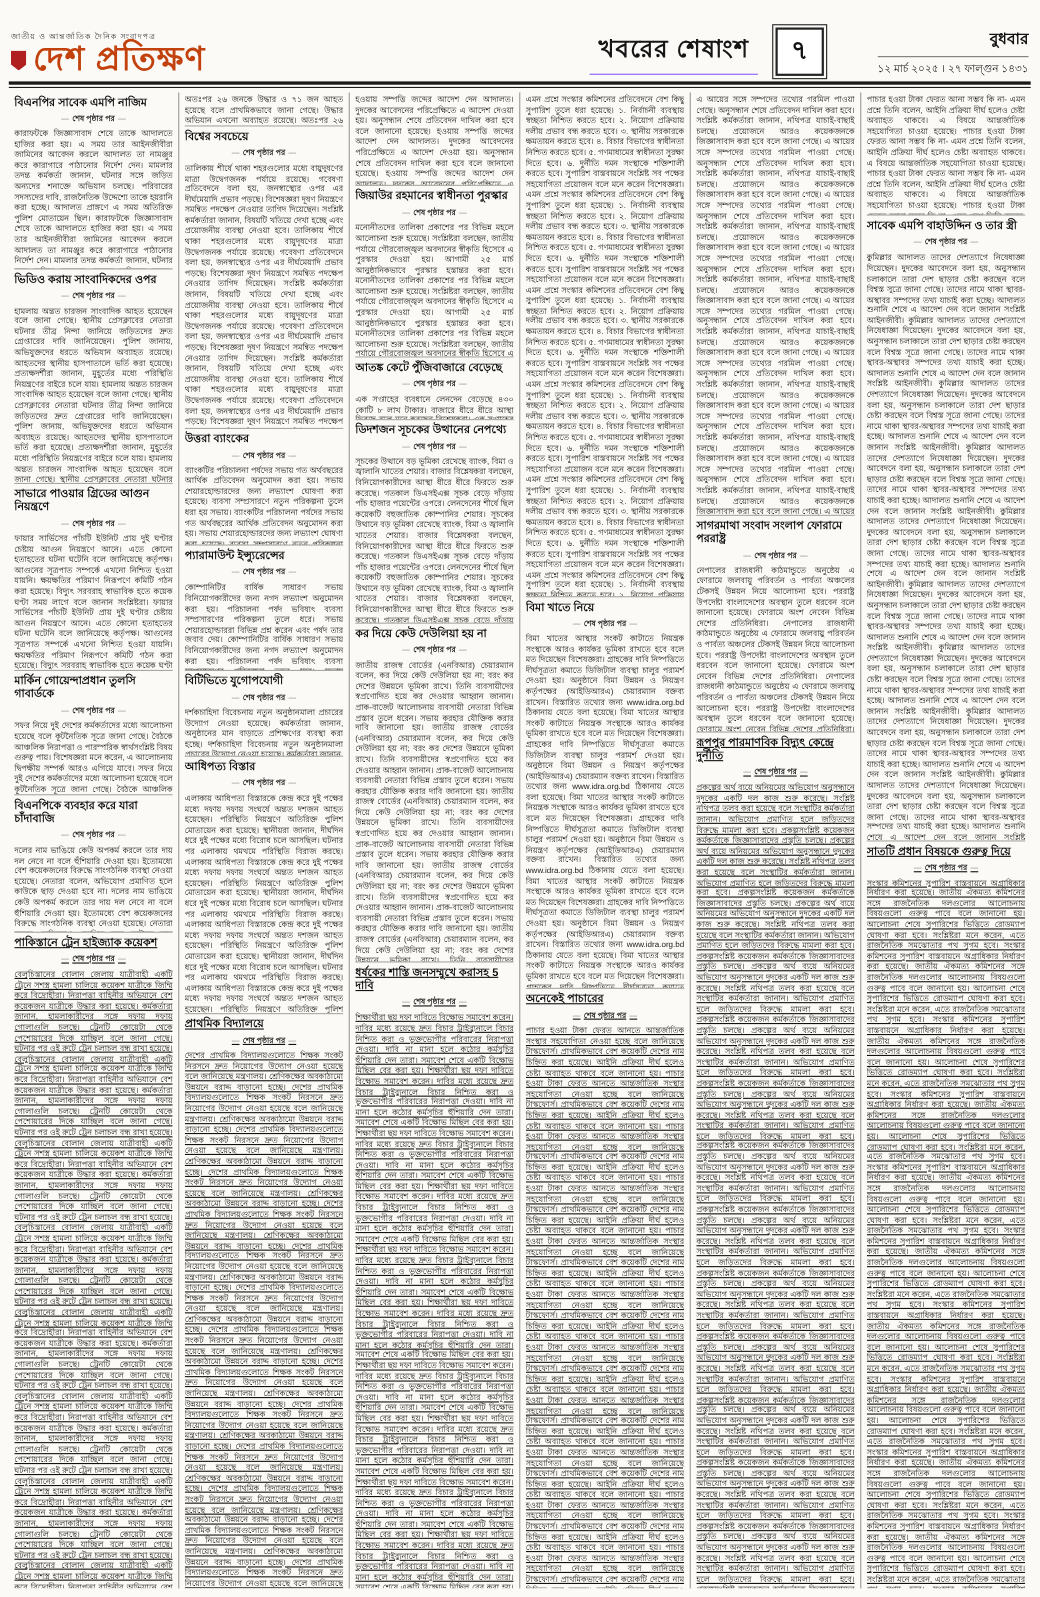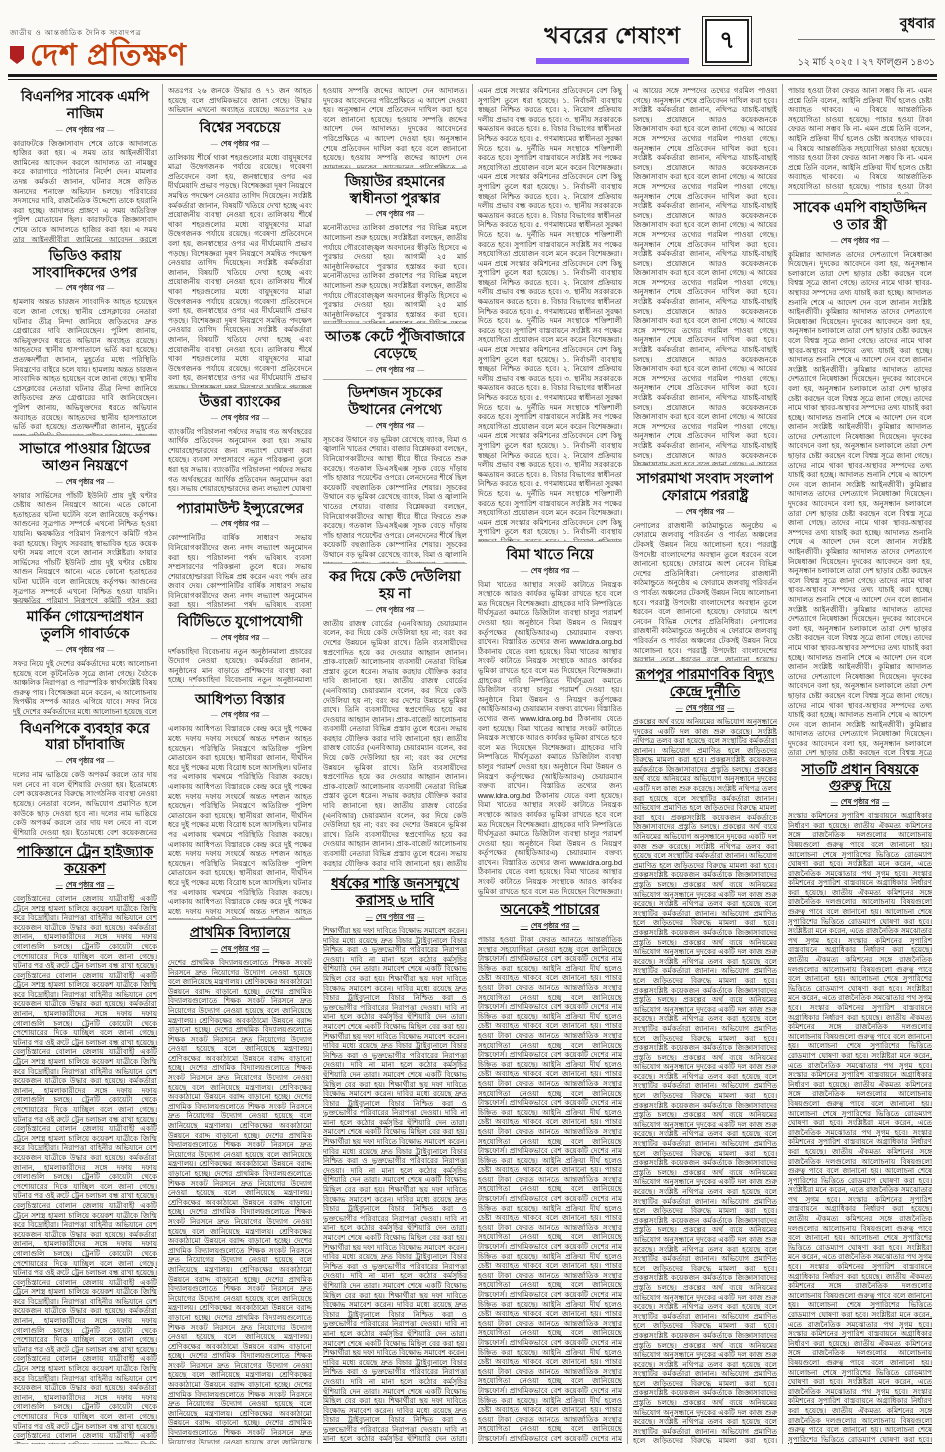--- a/index.html
+++ b/index.html
@@ -19,41 +19,41 @@
     height:64px;padding:0 2px 4px 2px;
   }
   .mast-left{display:flex;flex-direction:column;justify-content:flex-end;}
   .tagline{font-size:7px;color:#333;letter-spacing:1px;margin-bottom:1px;}
   .mast-row{display:flex;align-items:center;gap:6px;}
   .mast-logo{width:14px;height:18px;background:#b02020;display:inline-block;
     clip-path:polygon(0 0,100% 0,100% 70%,50% 100%,0 70%);}
   .masthead{font-size:30px;font-weight:bold;letter-spacing:1px;color:#c2410c;line-height:1;}
   .mast-right{display:flex;align-items:center;gap:16px;}
   .section-title{font-size:22px;font-weight:bold;color:#151515;letter-spacing:1px;
-    border-bottom:6px solid #8b5cf6;padding:0 8px 3px 8px;}
+    border-bottom:1px solid #8b5cf6;padding:0 8px 3px 8px;}
   .pagebox{
     width:40px;height:40px;border:2px solid #222;outline:1px solid #222;outline-offset:2px;
     display:flex;align-items:center;justify-content:center;
     font-size:24px;font-weight:bold;background:#fff;
   }
   .daydate{display:flex;flex-direction:column;align-items:flex-end;gap:3px;min-width:170px;}
   .weekday{font-size:14px;font-weight:bold;}
-  .dateline{font-size:9.5px;color:#222;border-top:1px solid #777;padding-top:15px;}
+  .dateline{font-size:9.5px;color:#222;border-top:1px solid #777;padding-top:3px;}
   .header-rule{border-top:3px solid #1a1a1a;border-bottom:1px solid #1a1a1a;height:2px;margin:0 0 4px 0;}
 
   
   .columns{display:flex;height:1360px;align-items:stretch;}
   .column{flex:1 1 0;min-width:0;padding:0 5px;display:flex;flex-direction:column;overflow:hidden;}
   .column + .column{border-left:1px solid #9a9a92;}
 
   .article{overflow:hidden;box-sizing:border-box;padding:2px 0 3px 0;border-bottom:1px solid #a8a8a0;}
   .article:last-child{flex:1 1 auto;border-bottom:none;min-height:0;text-decoration:underline;}
   .headline{
-    margin:2px 0 2px 0;font-size:14px;line-height:1.2;font-weight:bold;
-    text-align:center;color:#0c0c0c;
+    margin:2px 0 2px 0;font-size:10px;line-height:1.2;font-weight:bold;
+    text-align:left;color:#0c0c0c;
   }
   .marker{font-size:7px;text-align:center;color:#222;margin:0 0 3px 0;font-weight:bold;}
   .marker::before,.marker::after{content:"—";margin:0 3px;color:#777;font-weight:normal;}
   .bodytext{
     font-size:7.3px;line-height:9.6px;text-align:justify;color:#16160f;
     word-break:normal;hyphens:none;
   }
 
   
   .c0 .article:nth-child(1){height:215px}
@@ -196,21 +196,21 @@
           <h3 class="headline">ডিদশজন সূচকের উত্থানের নেপথ্যে</h3>
           <div class="marker">শেষ পৃষ্ঠার পর</div>
           <div class="bodytext">সূচকের উত্থানে বড় ভূমিকা রেখেছে ব্যাংক, বিমা ও জ্বালানি খাতের শেয়ার। বাজার বিশ্লেষকরা বলছেন, বিনিয়োগকারীদের আস্থা ধীরে ধীরে ফিরতে শুরু করেছে। গতকাল ডিএসইএক্স সূচক বেড়ে দাঁড়ায় পাঁচ হাজার পয়েন্টের ওপরে। লেনদেনের শীর্ষে ছিল কয়েকটি বহুজাতিক কোম্পানির শেয়ার। সূচকের উত্থানে বড় ভূমিকা রেখেছে ব্যাংক, বিমা ও জ্বালানি খাতের শেয়ার। বাজার বিশ্লেষকরা বলছেন, বিনিয়োগকারীদের আস্থা ধীরে ধীরে ফিরতে শুরু করেছে। গতকাল ডিএসইএক্স সূচক বেড়ে দাঁড়ায় পাঁচ হাজার পয়েন্টের ওপরে। লেনদেনের শীর্ষে ছিল কয়েকটি বহুজাতিক কোম্পানির শেয়ার। সূচকের উত্থানে বড় ভূমিকা রেখেছে ব্যাংক, বিমা ও জ্বালানি খাতের শেয়ার। বাজার বিশ্লেষকরা বলছেন, বিনিয়োগকারীদের আস্থা ধীরে ধীরে ফিরতে শুরু করেছে। গতকাল ডিএসইএক্স সূচক বেড়ে দাঁড়ায় পাঁচ হাজার পয়েন্টের ওপরে। লেনদেনের শীর্ষে ছিল কয়েকটি বহুজাতিক কোম্পানির শেয়ার। সূচকের উত্থানে বড় ভূমিকা রেখেছে ব্যাংক, বিমা ও জ্বালানি খাতের শেয়ার। বাজার বিশ্লেষকরা বলছেন, বিনিয়োগকারীদের আস্থা ধীরে ধীরে ফিরতে শুরু করেছে। গতকাল ডিএসইএক্স সূচক বেড়ে দাঁড়ায় পাঁচ হাজার পয়েন্টের ওপরে। লেনদেনের শীর্ষে ছিল কয়েকটি বহুজাতিক কোম্পানির শেয়ার। সূচকের উত্থানে বড় ভূমিকা রেখেছে ব্যাংক, বিমা ও জ্বালানি খাতের শেয়ার। বাজার বিশ্লেষকরা বলছেন, বিনিয়োগকারীদের আস্থা ধীরে ধীরে ফিরতে শুরু করেছে। গতকাল ডিএসইএক্স সূচক বেড়ে দাঁড়ায় পাঁচ হাজার পয়েন্টের ওপরে। লেনদেনের শীর্ষে ছিল কয়েকটি বহুজাতিক কোম্পানির শেয়ার। সূচকের উত্থানে বড় ভূমিকা রেখেছে ব্যাংক, বিমা ও জ্বালানি খাতের শেয়ার। বাজার বিশ্লেষকরা বলছেন, বিনিয়োগকারীদের আস্থা ধীরে ধীরে ফিরতে শুরু করেছে। গতকাল ডিএসইএক্স সূচক বেড়ে দাঁড়ায় পাঁচ হাজার পয়েন্টের ওপরে। লেনদেনের শীর্ষে ছিল কয়েকটি বহুজাতিক কোম্পানির শেয়ার। সূচকের উত্থানে বড় ভূমিকা রেখেছে ব্যাংক, বিমা ও জ্বালানি খাতের শেয়ার। বাজার বিশ্লেষকরা বলছেন, বিনিয়োগকারীদের আস্থা ধীরে ধীরে ফিরতে শুরু করেছে। গতকাল ডিএসইএক্স সূচক বেড়ে দাঁড়ায় পাঁচ হাজার পয়েন্টের ওপরে। লেনদেনের শীর্ষে ছিল কয়েকটি বহুজাতিক কোম্পানির শেয়ার। সূচকের উত্থানে বড় ভূমিকা রেখেছে ব্যাংক, বিমা ও জ্বালানি খাতের শেয়ার। বাজার বিশ্লেষকরা বলছেন, বিনিয়োগকারীদের আস্থা ধীরে ধীরে ফিরতে শুরু করেছে। গতকাল ডিএসইএক্স সূচক বেড়ে দাঁড়ায় পাঁচ হাজার পয়েন্টের ওপরে। লেনদেনের শীর্ষে ছিল কয়েকটি বহুজাতিক কোম্পানির শেয়ার। সূচকের উত্থানে বড় ভূমিকা রেখেছে ব্যাংক, বিমা ও জ্বালানি খাতের শেয়ার। বাজার বিশ্লেষকরা বলছেন, বিনিয়োগকারীদের আস্থা ধীরে ধীরে ফিরতে শুরু করেছে। গতকাল ডিএসইএক্স সূচক বেড়ে দাঁড়ায় পাঁচ হাজার পয়েন্টের ওপরে। লেনদেনের শীর্ষে ছিল কয়েকটি বহুজাতিক কোম্পানির শেয়ার। সূচকের উত্থানে বড় ভূমিকা রেখেছে ব্যাংক, বিমা ও জ্বালানি খাতের শেয়ার। বাজার বিশ্লেষকরা বলছেন, বিনিয়োগকারীদের আস্থা ধীরে ধীরে ফিরতে শুরু করেছে। গতকাল ডিএসইএক্স সূচক বেড়ে দাঁড়ায় পাঁচ হাজার পয়েন্টের ওপরে। লেনদেনের শীর্ষে ছিল কয়েকটি বহুজাতিক কোম্পানির শেয়ার। সূচকের উত্থানে বড় ভূমিকা রেখেছে ব্যাংক, বিমা ও জ্বালানি খাতের শেয়ার। বাজার বিশ্লেষকরা বলছেন, বিনিয়োগকারীদের আস্থা ধীরে ধীরে ফিরতে শুরু করেছে। গতকাল ডিএসইএক্স সূচক বেড়ে দাঁড়ায় পাঁচ হাজার পয়েন্টের ওপরে। লেনদেনের শীর্ষে ছিল কয়েকটি বহুজাতিক কোম্পানির শেয়ার। সূচকের উত্থানে বড় ভূমিকা রেখেছে ব্যাংক, বিমা ও জ্বালানি খাতের শেয়ার। বাজার বিশ্লেষকরা বলছেন, বিনিয়োগকারীদের আস্থা ধীরে ধীরে ফিরতে শুরু করেছে। গতকাল ডিএসইএক্স সূচক বেড়ে দাঁড়ায় পাঁচ হাজার পয়েন্টের ওপরে। লেনদেনের শীর্ষে ছিল কয়েকটি বহুজাতিক কোম্পানির শেয়ার। সূচকের উত্থানে বড় ভূমিকা রেখেছে ব্যাংক, বিমা ও জ্বালানি খাতের শেয়ার। বাজার বিশ্লেষকরা বলছেন, বিনিয়োগকারীদের আস্থা ধীরে ধীরে ফিরতে শুরু করেছে। গতকাল ডিএসইএক্স সূচক বেড়ে দাঁড়ায় পাঁচ হাজার পয়েন্টের ওপরে। লেনদেনের শীর্ষে ছিল কয়েকটি বহুজাতিক কোম্পানির শেয়ার।</div>
         </div>
         <div class="article">
           <h3 class="headline">কর দিয়ে কেউ দেউলিয়া হয় না</h3>
           <div class="marker">শেষ পৃষ্ঠার পর</div>
           <div class="bodytext">জাতীয় রাজস্ব বোর্ডের (এনবিআর) চেয়ারম্যান বলেন, কর দিয়ে কেউ দেউলিয়া হয় না; বরং কর দেশের উন্নয়নে ভূমিকা রাখে। তিনি ব্যবসায়ীদের স্বপ্রণোদিত হয়ে কর দেওয়ার আহ্বান জানান। প্রাক-বাজেট আলোচনায় ব্যবসায়ী নেতারা বিভিন্ন প্রস্তাব তুলে ধরেন। সভায় করহার যৌক্তিক করার দাবি জানানো হয়। জাতীয় রাজস্ব বোর্ডের (এনবিআর) চেয়ারম্যান বলেন, কর দিয়ে কেউ দেউলিয়া হয় না; বরং কর দেশের উন্নয়নে ভূমিকা রাখে। তিনি ব্যবসায়ীদের স্বপ্রণোদিত হয়ে কর দেওয়ার আহ্বান জানান। প্রাক-বাজেট আলোচনায় ব্যবসায়ী নেতারা বিভিন্ন প্রস্তাব তুলে ধরেন। সভায় করহার যৌক্তিক করার দাবি জানানো হয়। জাতীয় রাজস্ব বোর্ডের (এনবিআর) চেয়ারম্যান বলেন, কর দিয়ে কেউ দেউলিয়া হয় না; বরং কর দেশের উন্নয়নে ভূমিকা রাখে। তিনি ব্যবসায়ীদের স্বপ্রণোদিত হয়ে কর দেওয়ার আহ্বান জানান। প্রাক-বাজেট আলোচনায় ব্যবসায়ী নেতারা বিভিন্ন প্রস্তাব তুলে ধরেন। সভায় করহার যৌক্তিক করার দাবি জানানো হয়। জাতীয় রাজস্ব বোর্ডের (এনবিআর) চেয়ারম্যান বলেন, কর দিয়ে কেউ দেউলিয়া হয় না; বরং কর দেশের উন্নয়নে ভূমিকা রাখে। তিনি ব্যবসায়ীদের স্বপ্রণোদিত হয়ে কর দেওয়ার আহ্বান জানান। প্রাক-বাজেট আলোচনায় ব্যবসায়ী নেতারা বিভিন্ন প্রস্তাব তুলে ধরেন। সভায় করহার যৌক্তিক করার দাবি জানানো হয়। জাতীয় রাজস্ব বোর্ডের (এনবিআর) চেয়ারম্যান বলেন, কর দিয়ে কেউ দেউলিয়া হয় না; বরং কর দেশের উন্নয়নে ভূমিকা রাখে। তিনি ব্যবসায়ীদের স্বপ্রণোদিত হয়ে কর দেওয়ার আহ্বান জানান। প্রাক-বাজেট আলোচনায় ব্যবসায়ী নেতারা বিভিন্ন প্রস্তাব তুলে ধরেন। সভায় করহার যৌক্তিক করার দাবি জানানো হয়। জাতীয় রাজস্ব বোর্ডের (এনবিআর) চেয়ারম্যান বলেন, কর দিয়ে কেউ দেউলিয়া হয় না; বরং কর দেশের উন্নয়নে ভূমিকা রাখে। তিনি ব্যবসায়ীদের স্বপ্রণোদিত হয়ে কর দেওয়ার আহ্বান জানান। প্রাক-বাজেট আলোচনায় ব্যবসায়ী নেতারা বিভিন্ন প্রস্তাব তুলে ধরেন। সভায় করহার যৌক্তিক করার দাবি জানানো হয়। জাতীয় রাজস্ব বোর্ডের (এনবিআর) চেয়ারম্যান বলেন, কর দিয়ে কেউ দেউলিয়া হয় না; বরং কর দেশের উন্নয়নে ভূমিকা রাখে। তিনি ব্যবসায়ীদের স্বপ্রণোদিত হয়ে কর দেওয়ার আহ্বান জানান। প্রাক-বাজেট আলোচনায় ব্যবসায়ী নেতারা বিভিন্ন প্রস্তাব তুলে ধরেন। সভায় করহার যৌক্তিক করার দাবি জানানো হয়। জাতীয় রাজস্ব বোর্ডের (এনবিআর) চেয়ারম্যান বলেন, কর দিয়ে কেউ দেউলিয়া হয় না; বরং কর দেশের উন্নয়নে ভূমিকা রাখে। তিনি ব্যবসায়ীদের স্বপ্রণোদিত হয়ে কর দেওয়ার আহ্বান জানান। প্রাক-বাজেট আলোচনায় ব্যবসায়ী নেতারা বিভিন্ন প্রস্তাব তুলে ধরেন। সভায় করহার যৌক্তিক করার দাবি জানানো হয়। জাতীয় রাজস্ব বোর্ডের (এনবিআর) চেয়ারম্যান বলেন, কর দিয়ে কেউ দেউলিয়া হয় না; বরং কর দেশের উন্নয়নে ভূমিকা রাখে। তিনি ব্যবসায়ীদের স্বপ্রণোদিত হয়ে কর দেওয়ার আহ্বান জানান। প্রাক-বাজেট আলোচনায় ব্যবসায়ী নেতারা বিভিন্ন প্রস্তাব তুলে ধরেন। সভায় করহার যৌক্তিক করার দাবি জানানো হয়। জাতীয় রাজস্ব বোর্ডের (এনবিআর) চেয়ারম্যান বলেন, কর দিয়ে কেউ দেউলিয়া হয় না; বরং কর দেশের উন্নয়নে ভূমিকা রাখে। তিনি ব্যবসায়ীদের স্বপ্রণোদিত হয়ে কর দেওয়ার আহ্বান জানান। প্রাক-বাজেট আলোচনায় ব্যবসায়ী নেতারা বিভিন্ন প্রস্তাব তুলে ধরেন। সভায় করহার যৌক্তিক করার দাবি জানানো হয়। জাতীয় রাজস্ব বোর্ডের (এনবিআর) চেয়ারম্যান বলেন, কর দিয়ে কেউ দেউলিয়া হয় না; বরং কর দেশের উন্নয়নে ভূমিকা রাখে। তিনি ব্যবসায়ীদের স্বপ্রণোদিত হয়ে কর দেওয়ার আহ্বান জানান। প্রাক-বাজেট আলোচনায় ব্যবসায়ী নেতারা বিভিন্ন প্রস্তাব তুলে ধরেন। সভায় করহার যৌক্তিক করার দাবি জানানো হয়। জাতীয় রাজস্ব বোর্ডের (এনবিআর) চেয়ারম্যান বলেন, কর দিয়ে কেউ দেউলিয়া হয় না; বরং কর দেশের উন্নয়নে ভূমিকা রাখে। তিনি ব্যবসায়ীদের স্বপ্রণোদিত হয়ে কর দেওয়ার আহ্বান জানান। প্রাক-বাজেট আলোচনায় ব্যবসায়ী নেতারা বিভিন্ন প্রস্তাব তুলে ধরেন। সভায় করহার যৌক্তিক করার দাবি জানানো হয়। জাতীয় রাজস্ব বোর্ডের (এনবিআর) চেয়ারম্যান বলেন, কর দিয়ে কেউ দেউলিয়া হয় না; বরং কর দেশের উন্নয়নে ভূমিকা রাখে। তিনি ব্যবসায়ীদের স্বপ্রণোদিত হয়ে কর দেওয়ার আহ্বান জানান। প্রাক-বাজেট আলোচনায় ব্যবসায়ী নেতারা বিভিন্ন প্রস্তাব তুলে ধরেন। সভায় করহার যৌক্তিক করার দাবি জানানো হয়।</div>
         </div>
         <div class="article">
-          <h3 class="headline">ধর্ষকের শাস্তি জনসম্মুখে করাসহ ৬ দাবি</h3>
+          <h3 class="headline">ধর্ষকের শাস্তি জনসম্মুখে করাসহ 5 দাবি</h3>
           <div class="marker">শেষ পৃষ্ঠার পর</div>
           <div class="bodytext">শিক্ষার্থীরা ছয় দফা দাবিতে বিক্ষোভ সমাবেশ করেন। দাবির মধ্যে রয়েছে দ্রুত বিচার ট্রাইব্যুনালে বিচার নিশ্চিত করা ও ভুক্তভোগীর পরিবারের নিরাপত্তা দেওয়া। দাবি না মানা হলে কঠোর কর্মসূচির হুঁশিয়ারি দেন তারা। সমাবেশ শেষে একটি বিক্ষোভ মিছিল বের করা হয়। শিক্ষার্থীরা ছয় দফা দাবিতে বিক্ষোভ সমাবেশ করেন। দাবির মধ্যে রয়েছে দ্রুত বিচার ট্রাইব্যুনালে বিচার নিশ্চিত করা ও ভুক্তভোগীর পরিবারের নিরাপত্তা দেওয়া। দাবি না মানা হলে কঠোর কর্মসূচির হুঁশিয়ারি দেন তারা। সমাবেশ শেষে একটি বিক্ষোভ মিছিল বের করা হয়। শিক্ষার্থীরা ছয় দফা দাবিতে বিক্ষোভ সমাবেশ করেন। দাবির মধ্যে রয়েছে দ্রুত বিচার ট্রাইব্যুনালে বিচার নিশ্চিত করা ও ভুক্তভোগীর পরিবারের নিরাপত্তা দেওয়া। দাবি না মানা হলে কঠোর কর্মসূচির হুঁশিয়ারি দেন তারা। সমাবেশ শেষে একটি বিক্ষোভ মিছিল বের করা হয়। শিক্ষার্থীরা ছয় দফা দাবিতে বিক্ষোভ সমাবেশ করেন। দাবির মধ্যে রয়েছে দ্রুত বিচার ট্রাইব্যুনালে বিচার নিশ্চিত করা ও ভুক্তভোগীর পরিবারের নিরাপত্তা দেওয়া। দাবি না মানা হলে কঠোর কর্মসূচির হুঁশিয়ারি দেন তারা। সমাবেশ শেষে একটি বিক্ষোভ মিছিল বের করা হয়। শিক্ষার্থীরা ছয় দফা দাবিতে বিক্ষোভ সমাবেশ করেন। দাবির মধ্যে রয়েছে দ্রুত বিচার ট্রাইব্যুনালে বিচার নিশ্চিত করা ও ভুক্তভোগীর পরিবারের নিরাপত্তা দেওয়া। দাবি না মানা হলে কঠোর কর্মসূচির হুঁশিয়ারি দেন তারা। সমাবেশ শেষে একটি বিক্ষোভ মিছিল বের করা হয়। শিক্ষার্থীরা ছয় দফা দাবিতে বিক্ষোভ সমাবেশ করেন। দাবির মধ্যে রয়েছে দ্রুত বিচার ট্রাইব্যুনালে বিচার নিশ্চিত করা ও ভুক্তভোগীর পরিবারের নিরাপত্তা দেওয়া। দাবি না মানা হলে কঠোর কর্মসূচির হুঁশিয়ারি দেন তারা। সমাবেশ শেষে একটি বিক্ষোভ মিছিল বের করা হয়। শিক্ষার্থীরা ছয় দফা দাবিতে বিক্ষোভ সমাবেশ করেন। দাবির মধ্যে রয়েছে দ্রুত বিচার ট্রাইব্যুনালে বিচার নিশ্চিত করা ও ভুক্তভোগীর পরিবারের নিরাপত্তা দেওয়া। দাবি না মানা হলে কঠোর কর্মসূচির হুঁশিয়ারি দেন তারা। সমাবেশ শেষে একটি বিক্ষোভ মিছিল বের করা হয়। শিক্ষার্থীরা ছয় দফা দাবিতে বিক্ষোভ সমাবেশ করেন। দাবির মধ্যে রয়েছে দ্রুত বিচার ট্রাইব্যুনালে বিচার নিশ্চিত করা ও ভুক্তভোগীর পরিবারের নিরাপত্তা দেওয়া। দাবি না মানা হলে কঠোর কর্মসূচির হুঁশিয়ারি দেন তারা। সমাবেশ শেষে একটি বিক্ষোভ মিছিল বের করা হয়। শিক্ষার্থীরা ছয় দফা দাবিতে বিক্ষোভ সমাবেশ করেন। দাবির মধ্যে রয়েছে দ্রুত বিচার ট্রাইব্যুনালে বিচার নিশ্চিত করা ও ভুক্তভোগীর পরিবারের নিরাপত্তা দেওয়া। দাবি না মানা হলে কঠোর কর্মসূচির হুঁশিয়ারি দেন তারা। সমাবেশ শেষে একটি বিক্ষোভ মিছিল বের করা হয়। শিক্ষার্থীরা ছয় দফা দাবিতে বিক্ষোভ সমাবেশ করেন। দাবির মধ্যে রয়েছে দ্রুত বিচার ট্রাইব্যুনালে বিচার নিশ্চিত করা ও ভুক্তভোগীর পরিবারের নিরাপত্তা দেওয়া। দাবি না মানা হলে কঠোর কর্মসূচির হুঁশিয়ারি দেন তারা। সমাবেশ শেষে একটি বিক্ষোভ মিছিল বের করা হয়। শিক্ষার্থীরা ছয় দফা দাবিতে বিক্ষোভ সমাবেশ করেন। দাবির মধ্যে রয়েছে দ্রুত বিচার ট্রাইব্যুনালে বিচার নিশ্চিত করা ও ভুক্তভোগীর পরিবারের নিরাপত্তা দেওয়া। দাবি না মানা হলে কঠোর কর্মসূচির হুঁশিয়ারি দেন তারা। সমাবেশ শেষে একটি বিক্ষোভ মিছিল বের করা হয়। শিক্ষার্থীরা ছয় দফা দাবিতে বিক্ষোভ সমাবেশ করেন। দাবির মধ্যে রয়েছে দ্রুত বিচার ট্রাইব্যুনালে বিচার নিশ্চিত করা ও ভুক্তভোগীর পরিবারের নিরাপত্তা দেওয়া। দাবি না মানা হলে কঠোর কর্মসূচির হুঁশিয়ারি দেন তারা। সমাবেশ শেষে একটি বিক্ষোভ মিছিল বের করা হয়। শিক্ষার্থীরা ছয় দফা দাবিতে বিক্ষোভ সমাবেশ করেন। দাবির মধ্যে রয়েছে দ্রুত বিচার ট্রাইব্যুনালে বিচার নিশ্চিত করা ও ভুক্তভোগীর পরিবারের নিরাপত্তা দেওয়া। দাবি না মানা হলে কঠোর কর্মসূচির হুঁশিয়ারি দেন তারা। সমাবেশ শেষে একটি বিক্ষোভ মিছিল বের করা হয়। শিক্ষার্থীরা ছয় দফা দাবিতে বিক্ষোভ সমাবেশ করেন। দাবির মধ্যে রয়েছে দ্রুত বিচার ট্রাইব্যুনালে বিচার নিশ্চিত করা ও ভুক্তভোগীর পরিবারের নিরাপত্তা দেওয়া। দাবি না মানা হলে কঠোর কর্মসূচির হুঁশিয়ারি দেন তারা। সমাবেশ শেষে একটি বিক্ষোভ মিছিল বের করা হয়।</div>
         </div>
       </div>
       <div class="column c3">
         <div class="article">
           <div class="bodytext">এমন প্রশ্নে সংস্কার কমিশনের প্রতিবেদনে বেশ কিছু সুপারিশ তুলে ধরা হয়েছে। ১. নির্বাচনী ব্যবস্থায় স্বচ্ছতা নিশ্চিত করতে হবে। ২. নিয়োগ প্রক্রিয়ায় দলীয় প্রভাব বন্ধ করতে হবে। ৩. স্থানীয় সরকারকে ক্ষমতায়ন করতে হবে। ৪. বিচার বিভাগের স্বাধীনতা নিশ্চিত করতে হবে। ৫. গণমাধ্যমের স্বাধীনতা সুরক্ষা দিতে হবে। ৬. দুর্নীতি দমন সংস্থাকে শক্তিশালী করতে হবে। সুপারিশ বাস্তবায়নে সংশ্লিষ্ট সব পক্ষের সহযোগিতা প্রয়োজন বলে মনে করেন বিশেষজ্ঞরা। এমন প্রশ্নে সংস্কার কমিশনের প্রতিবেদনে বেশ কিছু সুপারিশ তুলে ধরা হয়েছে। ১. নির্বাচনী ব্যবস্থায় স্বচ্ছতা নিশ্চিত করতে হবে। ২. নিয়োগ প্রক্রিয়ায় দলীয় প্রভাব বন্ধ করতে হবে। ৩. স্থানীয় সরকারকে ক্ষমতায়ন করতে হবে। ৪. বিচার বিভাগের স্বাধীনতা নিশ্চিত করতে হবে। ৫. গণমাধ্যমের স্বাধীনতা সুরক্ষা দিতে হবে। ৬. দুর্নীতি দমন সংস্থাকে শক্তিশালী করতে হবে। সুপারিশ বাস্তবায়নে সংশ্লিষ্ট সব পক্ষের সহযোগিতা প্রয়োজন বলে মনে করেন বিশেষজ্ঞরা। এমন প্রশ্নে সংস্কার কমিশনের প্রতিবেদনে বেশ কিছু সুপারিশ তুলে ধরা হয়েছে। ১. নির্বাচনী ব্যবস্থায় স্বচ্ছতা নিশ্চিত করতে হবে। ২. নিয়োগ প্রক্রিয়ায় দলীয় প্রভাব বন্ধ করতে হবে। ৩. স্থানীয় সরকারকে ক্ষমতায়ন করতে হবে। ৪. বিচার বিভাগের স্বাধীনতা নিশ্চিত করতে হবে। ৫. গণমাধ্যমের স্বাধীনতা সুরক্ষা দিতে হবে। ৬. দুর্নীতি দমন সংস্থাকে শক্তিশালী করতে হবে। সুপারিশ বাস্তবায়নে সংশ্লিষ্ট সব পক্ষের সহযোগিতা প্রয়োজন বলে মনে করেন বিশেষজ্ঞরা। এমন প্রশ্নে সংস্কার কমিশনের প্রতিবেদনে বেশ কিছু সুপারিশ তুলে ধরা হয়েছে। ১. নির্বাচনী ব্যবস্থায় স্বচ্ছতা নিশ্চিত করতে হবে। ২. নিয়োগ প্রক্রিয়ায় দলীয় প্রভাব বন্ধ করতে হবে। ৩. স্থানীয় সরকারকে ক্ষমতায়ন করতে হবে। ৪. বিচার বিভাগের স্বাধীনতা নিশ্চিত করতে হবে। ৫. গণমাধ্যমের স্বাধীনতা সুরক্ষা দিতে হবে। ৬. দুর্নীতি দমন সংস্থাকে শক্তিশালী করতে হবে। সুপারিশ বাস্তবায়নে সংশ্লিষ্ট সব পক্ষের সহযোগিতা প্রয়োজন বলে মনে করেন বিশেষজ্ঞরা। এমন প্রশ্নে সংস্কার কমিশনের প্রতিবেদনে বেশ কিছু সুপারিশ তুলে ধরা হয়েছে। ১. নির্বাচনী ব্যবস্থায় স্বচ্ছতা নিশ্চিত করতে হবে। ২. নিয়োগ প্রক্রিয়ায় দলীয় প্রভাব বন্ধ করতে হবে। ৩. স্থানীয় সরকারকে ক্ষমতায়ন করতে হবে। ৪. বিচার বিভাগের স্বাধীনতা নিশ্চিত করতে হবে। ৫. গণমাধ্যমের স্বাধীনতা সুরক্ষা দিতে হবে। ৬. দুর্নীতি দমন সংস্থাকে শক্তিশালী করতে হবে। সুপারিশ বাস্তবায়নে সংশ্লিষ্ট সব পক্ষের সহযোগিতা প্রয়োজন বলে মনে করেন বিশেষজ্ঞরা। এমন প্রশ্নে সংস্কার কমিশনের প্রতিবেদনে বেশ কিছু সুপারিশ তুলে ধরা হয়েছে। ১. নির্বাচনী ব্যবস্থায় স্বচ্ছতা নিশ্চিত করতে হবে। ২. নিয়োগ প্রক্রিয়ায় দলীয় প্রভাব বন্ধ করতে হবে। ৩. স্থানীয় সরকারকে ক্ষমতায়ন করতে হবে। ৪. বিচার বিভাগের স্বাধীনতা নিশ্চিত করতে হবে। ৫. গণমাধ্যমের স্বাধীনতা সুরক্ষা দিতে হবে। ৬. দুর্নীতি দমন সংস্থাকে শক্তিশালী করতে হবে। সুপারিশ বাস্তবায়নে সংশ্লিষ্ট সব পক্ষের সহযোগিতা প্রয়োজন বলে মনে করেন বিশেষজ্ঞরা। এমন প্রশ্নে সংস্কার কমিশনের প্রতিবেদনে বেশ কিছু সুপারিশ তুলে ধরা হয়েছে। ১. নির্বাচনী ব্যবস্থায় স্বচ্ছতা নিশ্চিত করতে হবে। ২. নিয়োগ প্রক্রিয়ায় দলীয় প্রভাব বন্ধ করতে হবে। ৩. স্থানীয় সরকারকে ক্ষমতায়ন করতে হবে। ৪. বিচার বিভাগের স্বাধীনতা নিশ্চিত করতে হবে। ৫. গণমাধ্যমের স্বাধীনতা সুরক্ষা দিতে হবে। ৬. দুর্নীতি দমন সংস্থাকে শক্তিশালী করতে হবে। সুপারিশ বাস্তবায়নে সংশ্লিষ্ট সব পক্ষের সহযোগিতা প্রয়োজন বলে মনে করেন বিশেষজ্ঞরা। এমন প্রশ্নে সংস্কার কমিশনের প্রতিবেদনে বেশ কিছু সুপারিশ তুলে ধরা হয়েছে। ১. নির্বাচনী ব্যবস্থায় স্বচ্ছতা নিশ্চিত করতে হবে। ২. নিয়োগ প্রক্রিয়ায় দলীয় প্রভাব বন্ধ করতে হবে। ৩. স্থানীয় সরকারকে ক্ষমতায়ন করতে হবে। ৪. বিচার বিভাগের স্বাধীনতা নিশ্চিত করতে হবে। ৫. গণমাধ্যমের স্বাধীনতা সুরক্ষা দিতে হবে। ৬. দুর্নীতি দমন সংস্থাকে শক্তিশালী করতে হবে। সুপারিশ বাস্তবায়নে সংশ্লিষ্ট সব পক্ষের সহযোগিতা প্রয়োজন বলে মনে করেন বিশেষজ্ঞরা।</div>
         </div>
         <div class="article">
           <h3 class="headline">বিমা খাতে নিয়ে</h3>

